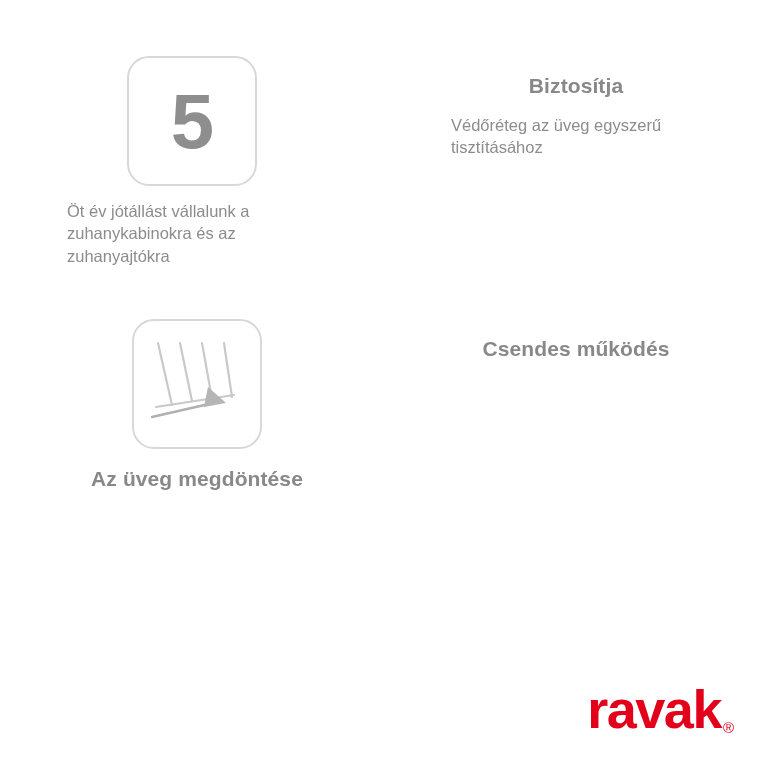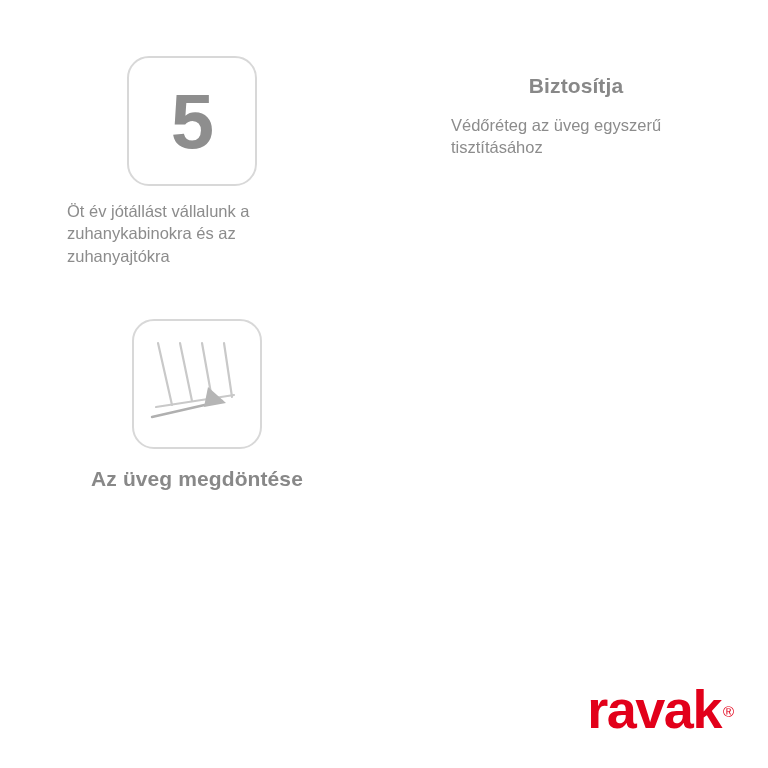--- a/index.html
+++ b/index.html
@@ -167,21 +167,21 @@
     border-top: none;
     border-radius: 0 0 3px 3px;
   }
 
   
   .logo {
     position: absolute;
     right: 34px;
     bottom: 32px;
     display: flex;
-    align-items: center;
+    align-items: flex-end;
   }
   .logo-text {
     font-size: 54px;
     font-weight: bold;
     color: #e2001a;
     letter-spacing: -1.5px;
     line-height: 1;
   }
   .logo-reg {
     font-size: 15px;
@@ -222,20 +222,21 @@
           <g stroke="#b0b0b0" stroke-width="2.4" fill="none" stroke-linecap="round">
             <line x1="18" y1="96" x2="88" y2="80"></line>
           </g>
           <path d="M 74 66 L 92 82 L 70 86 Z" fill="#b5b5b5"></path>
         </svg>
       </div>
       <div class="feature-title">Az üveg megdöntése</div>
     </div>
 
     <div class="feature row2" style="margin-top:42px;">
+      <div class="feature-title">Csendes működés</div>
     </div>
 
   </div>
 
   <div class="logo">
     <span class="logo-text">ravak</span>
     <span class="logo-reg">®</span>
   </div>
 
 </div>

